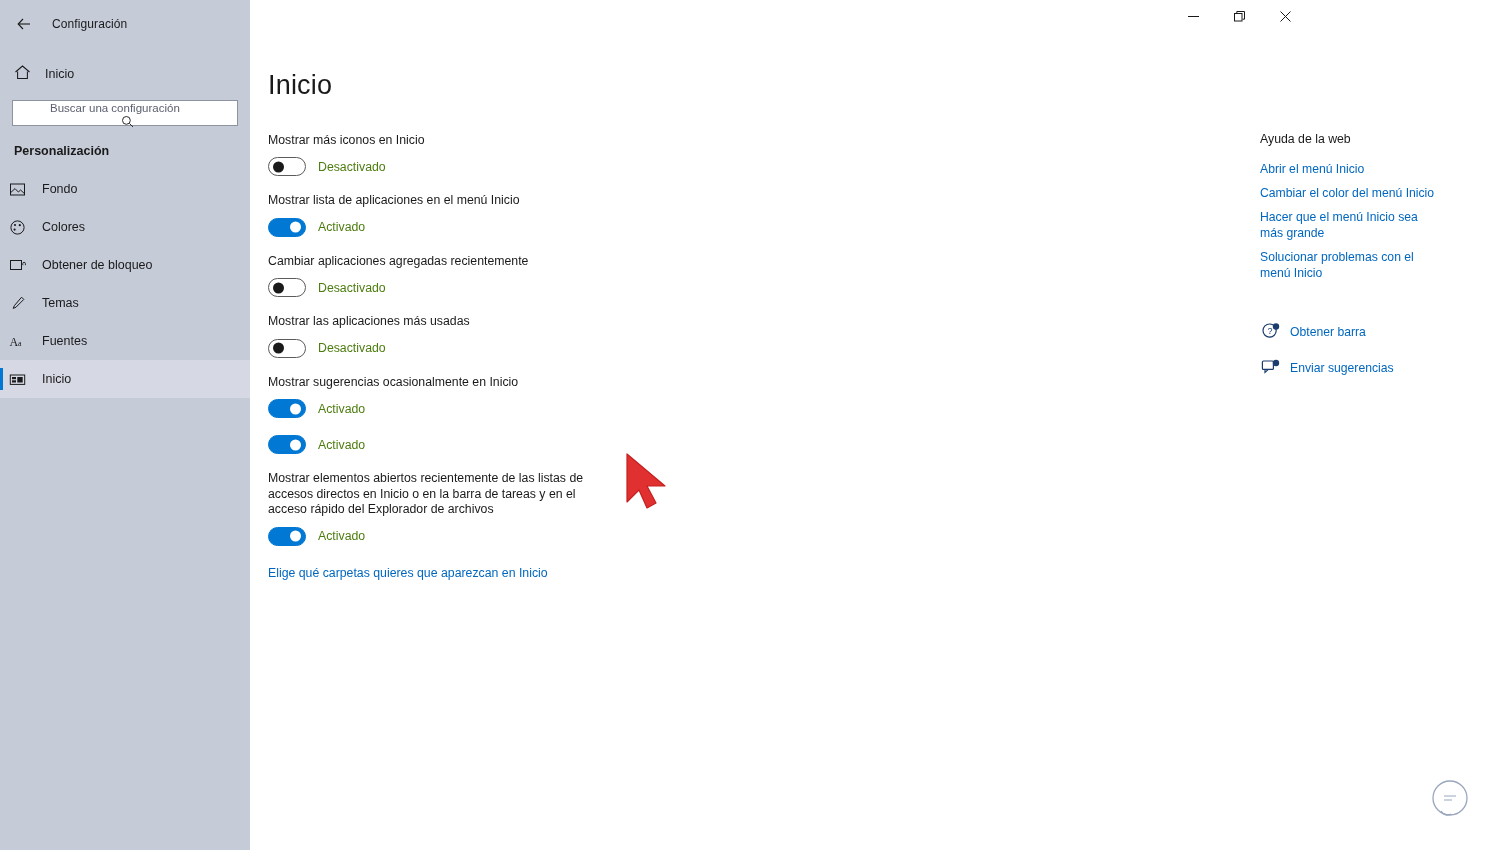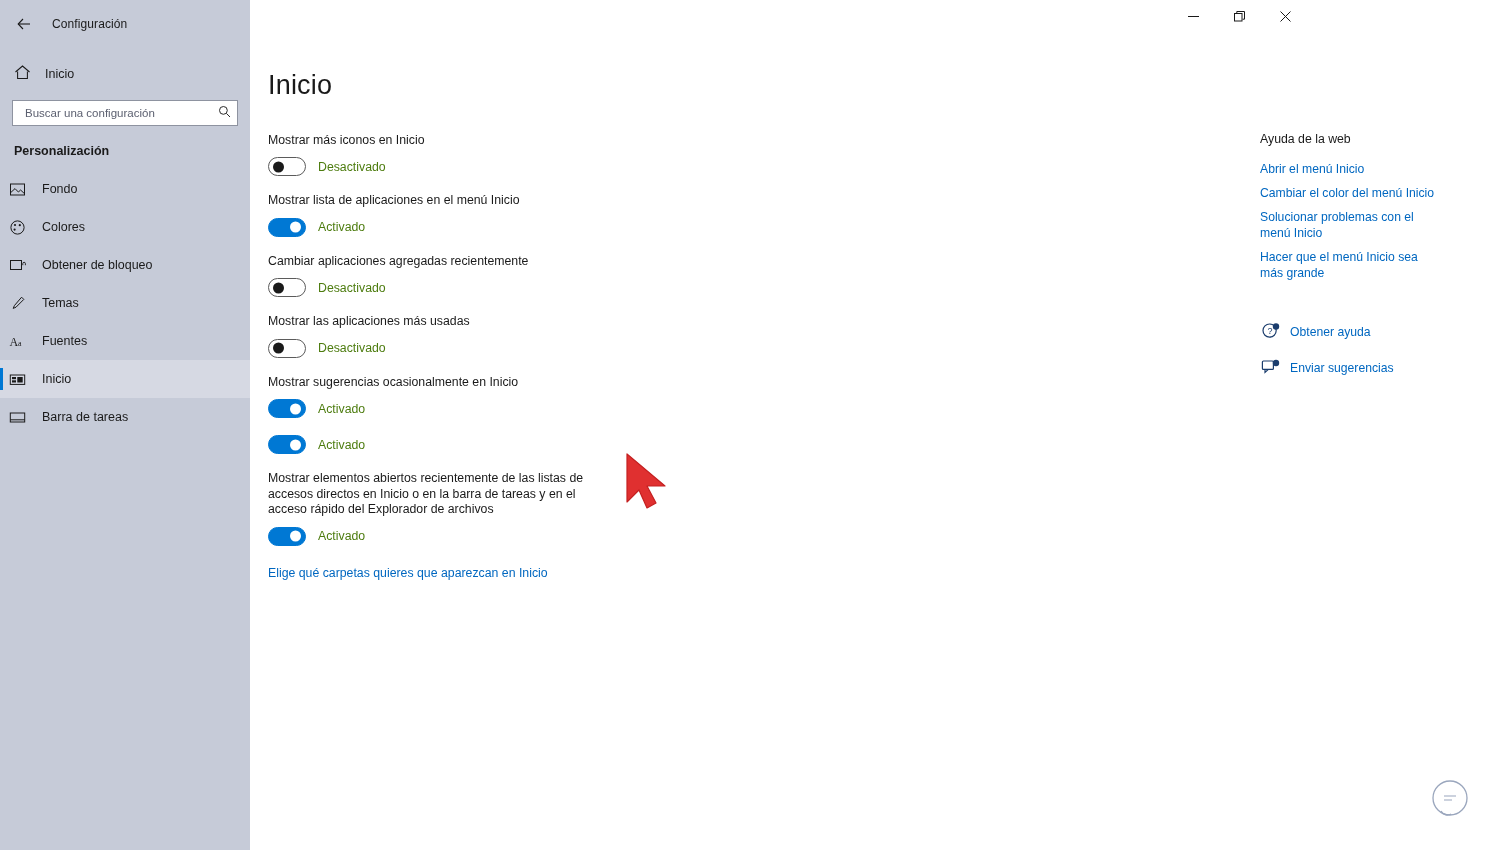--- a/index.html
+++ b/index.html
@@ -85,20 +85,21 @@
   .home-row .label { font-size: 12.5px; color: #1a1a1a; margin-left: 14px; }
 
   .search-wrap {
     margin: 0 12px 18px 12px;
     height: 26px;
     background: #ffffff;
     border: 1px solid #8e93a0;
     display: flex;
     align-items: center;
     padding: 0 6px 0 10px;
+    flex-direction: column;
   }
   .search-wrap input {
     flex: 1;
     border: 0; outline: 0;
     font-size: 11.5px;
     color: #1a1a1a;
     background: transparent;
     font-family: "Liberation Sans", sans-serif;
   }
   .search-wrap input::placeholder { color: #5c6070; }
@@ -358,29 +359,20 @@
           <svg width="17" height="17" viewBox="0 0 17 17">
             <rect x="1.3" y="4" width="14.4" height="9.4" fill="none" stroke="#1a1a1a" stroke-width="1"></rect>
             <rect x="3" y="6" width="4" height="2.2" fill="#1a1a1a"></rect>
             <rect x="3" y="9.3" width="4" height="2.2" fill="#1a1a1a"></rect>
             <rect x="8.3" y="6" width="5.4" height="5.5" fill="#1a1a1a"></rect>
           </svg>
         </span>
         <span>Inicio</span>
       </div>
 
-      <div class="nav-item">
-        <span class="ico">
-          <svg width="17" height="17" viewBox="0 0 17 17">
-            <rect x="1.3" y="4" width="14.4" height="9" fill="none" stroke="#1a1a1a" stroke-width="1"></rect>
-            <path d="M1.3 10.8 H15.7" stroke="#1a1a1a" stroke-width="1"></path>
-          </svg>
-        </span>
-        <span>Barra de tareas</span>
-      </div>
     </div>
 
     <div class="main">
 
       <div class="main-col">
         <h1 class="page-title">Inicio</h1>
 
         
         <div class="setting">
           <div class="setting-label">Mostrar más iconos en Inicio</div>
@@ -457,33 +449,33 @@
           </div>
         </div>
 
         <a class="link" href="#">Elige qué carpetas quieres que aparezcan en Inicio</a>
       </div>
 
       <div class="right-pane">
         <div class="right-title">Ayuda de la web</div>
         <a class="right-link" href="#">Abrir el menú Inicio</a>
         <a class="right-link" href="#">Cambiar el color del menú Inicio</a>
+        <a class="right-link" href="#">Hacer que el menú Inicio sea más grande</a>
         <a class="right-link" href="#">Solucionar problemas con el menú Inicio</a>
-        <a class="right-link" href="#">Hacer que el menú Inicio sea más grande</a>
 
         <div class="right-actions">
           <div class="action-row">
             <span class="ico">
               <svg width="19" height="19" viewBox="0 0 19 19">
                 <circle cx="8.6" cy="8.6" r="6.6" fill="none" stroke="#1b3d6d" stroke-width="1.2"></circle>
                 <text x="6.4" y="12.4" font-family="Liberation Sans, sans-serif" font-size="9" fill="#1b3d6d">?</text>
                 <circle cx="15" cy="4.5" r="3.2" fill="#1b3d6d"></circle>
               </svg>
             </span>
-            <span class="txt">Obtener ayuda</span>
+            <span class="txt">Obtener barra</span>
           </div>
           <div class="action-row">
             <span class="ico">
               <svg width="19" height="19" viewBox="0 0 19 19">
                 <rect x="1.4" y="3" width="11" height="8.4" rx="1" fill="none" stroke="#1b3d6d" stroke-width="1.2"></rect>
                 <path d="M4 11.4 L4 14.4 L7.4 11.4" fill="none" stroke="#1b3d6d" stroke-width="1.2"></path>
                 <circle cx="15" cy="5" r="3.2" fill="#1b3d6d"></circle>
               </svg>
             </span>
             <span class="txt">Enviar sugerencias</span>

